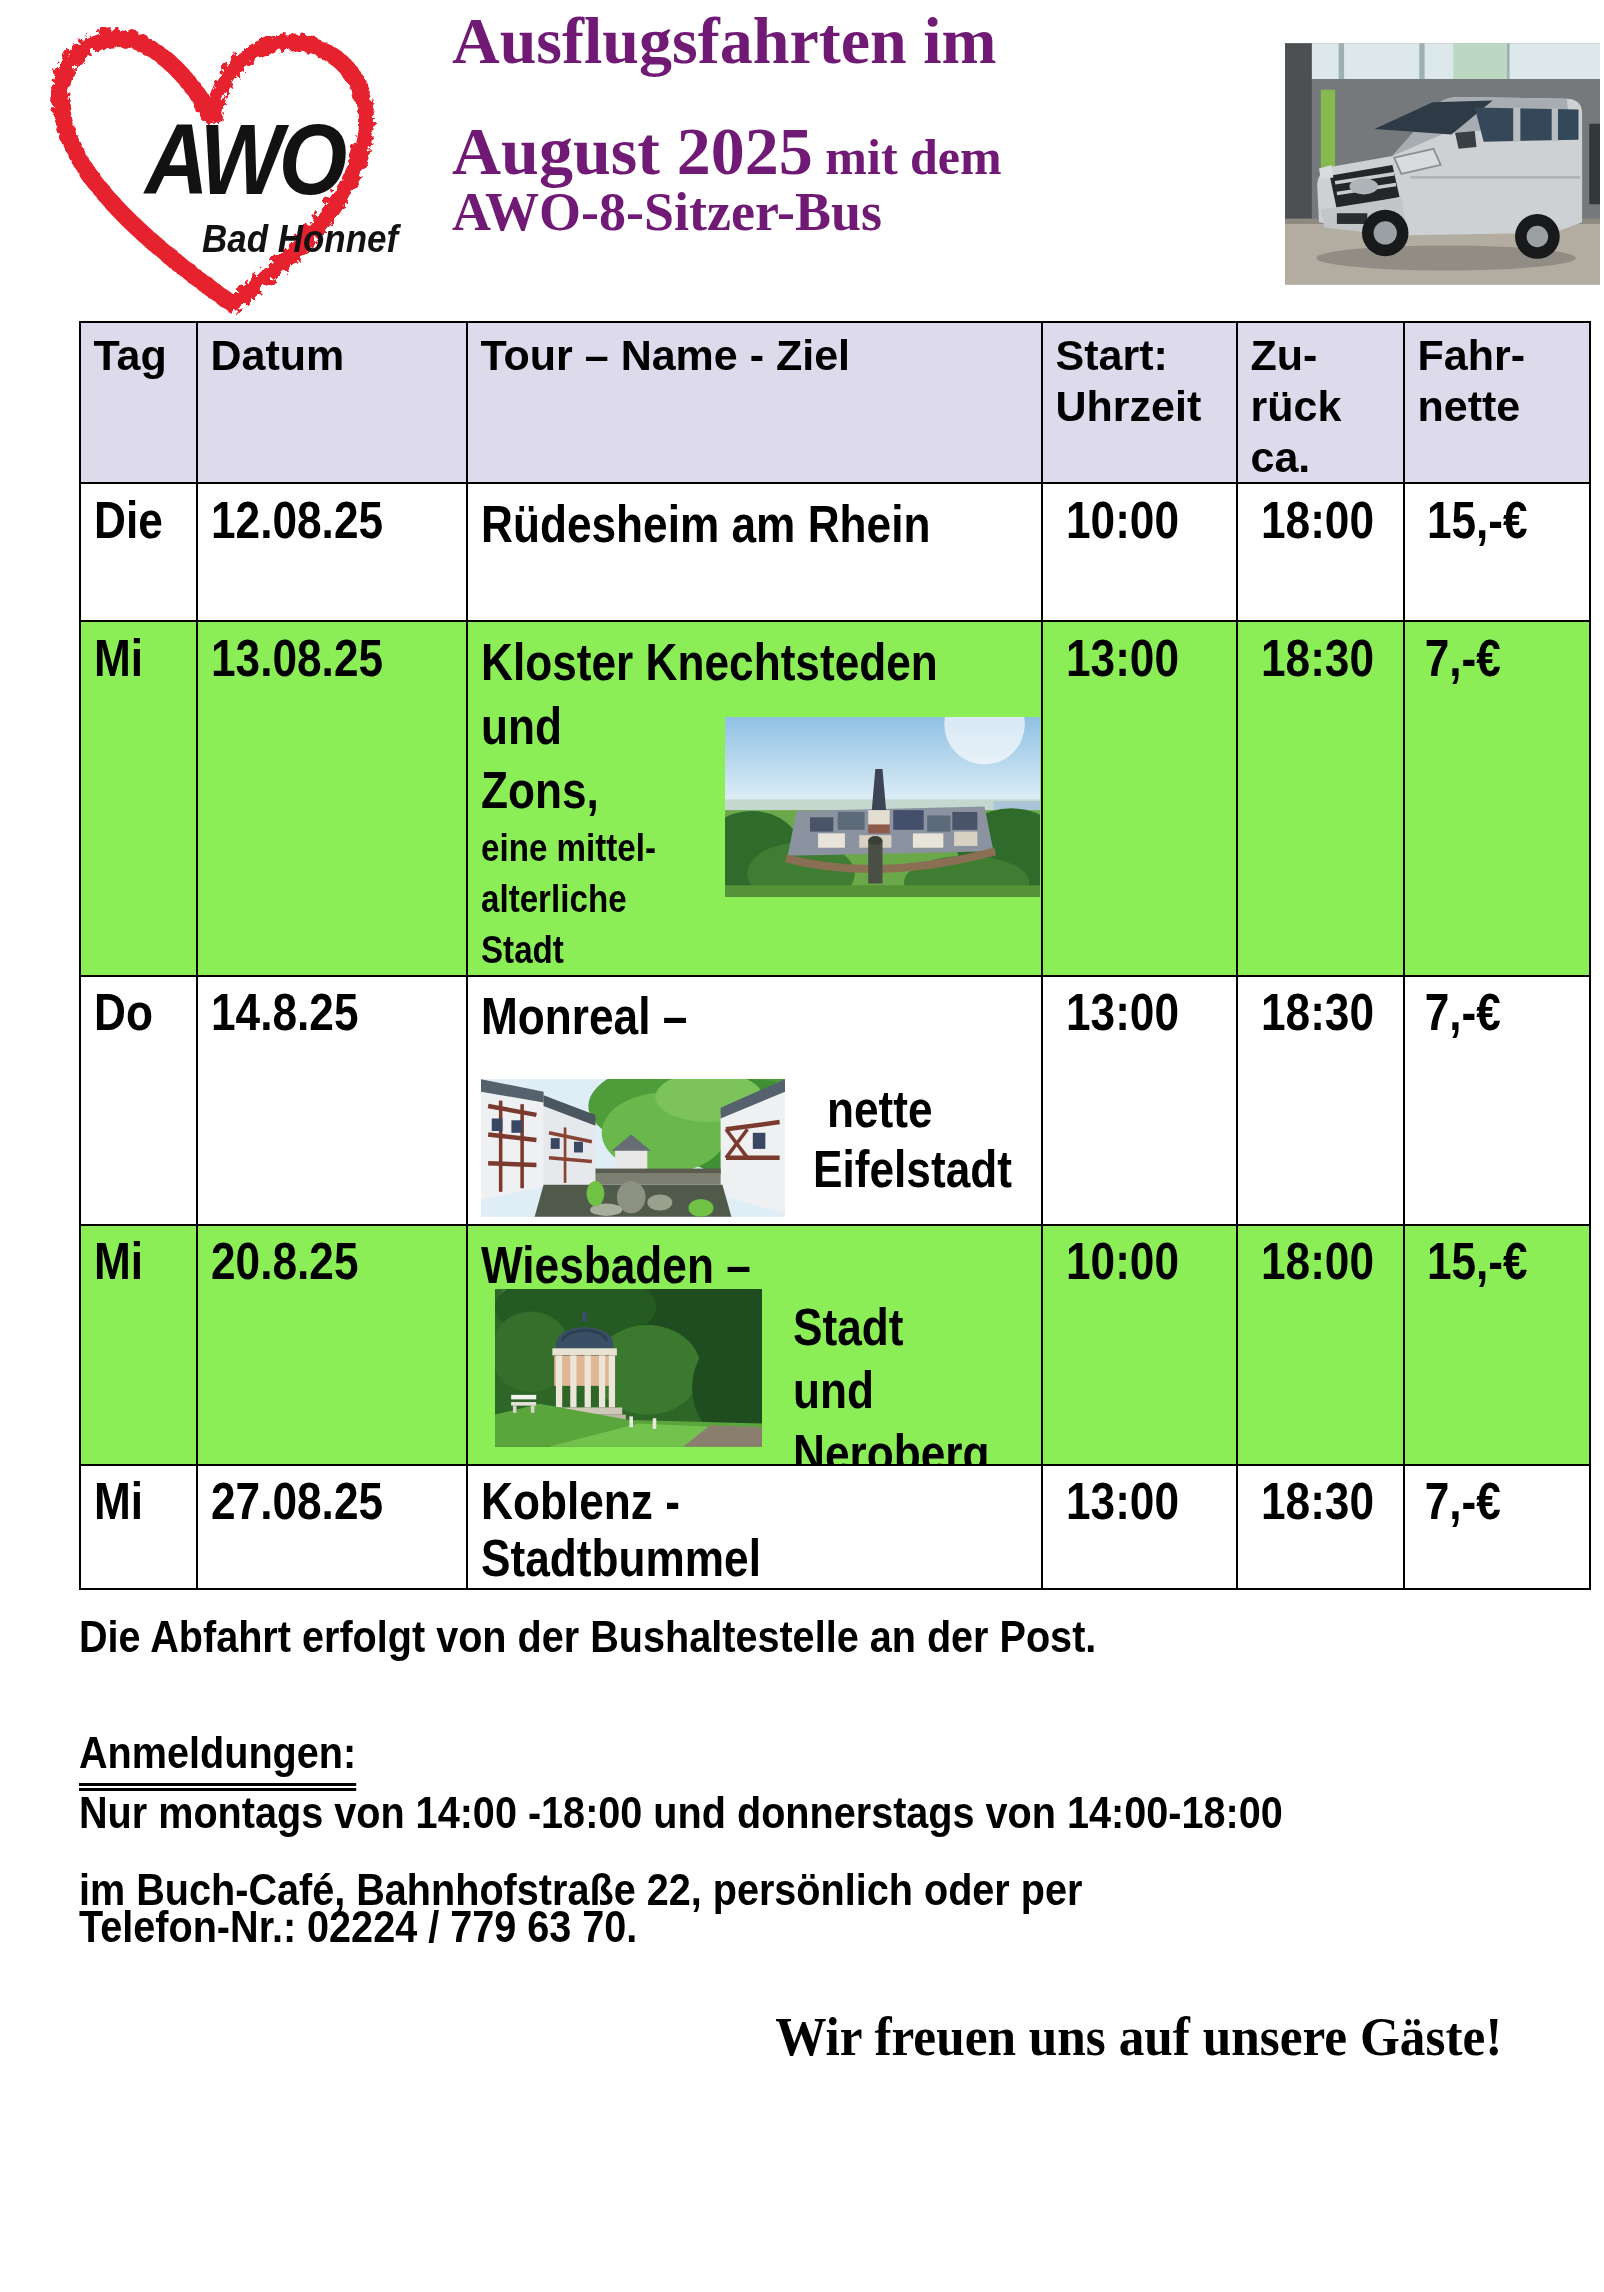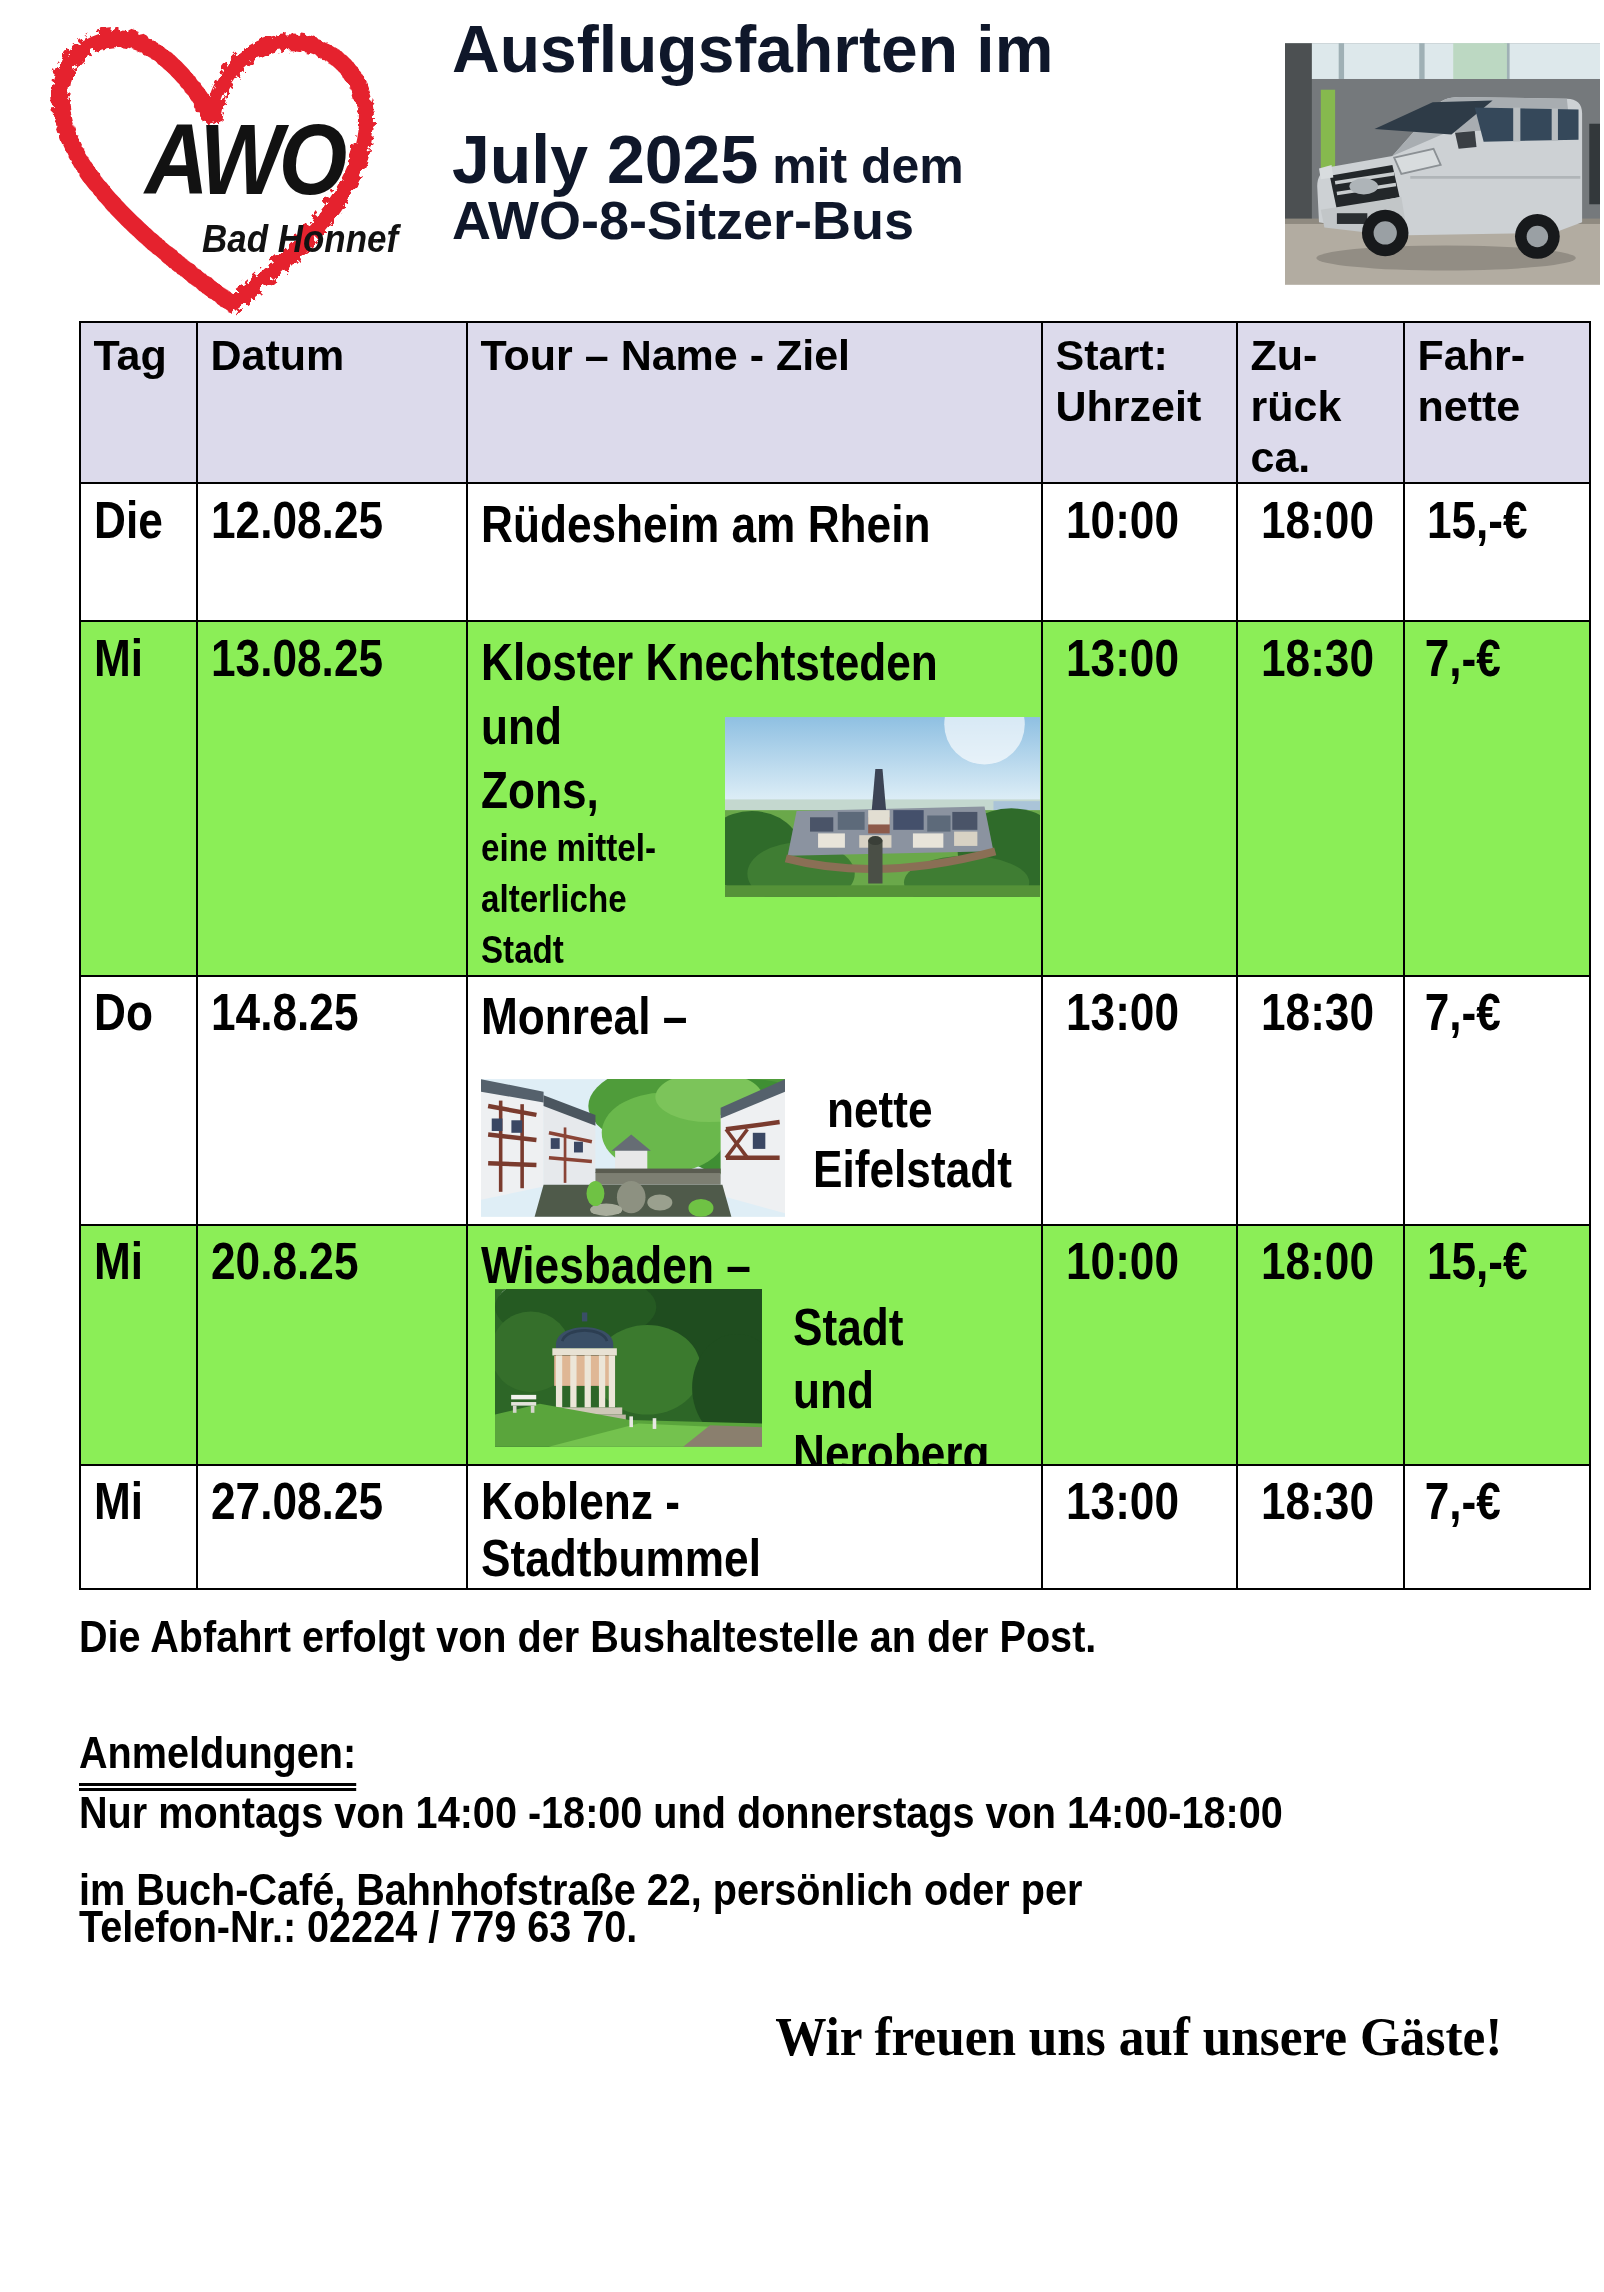--- a/index.html
+++ b/index.html
@@ -22,21 +22,21 @@
     font-style:italic;letter-spacing:-4.5px;color:#121212;transform:scaleX(.88);
     transform-origin:0 50%;line-height:1;
   }
   .logo-city{
     position:absolute;left:182px;top:213px;font-size:38px;font-weight:bold;
     font-style:italic;color:#121212;transform:scaleX(.92);transform-origin:0 50%;
     white-space:nowrap;
   }
 
   
-  .title{position:absolute;left:452px;top:16px;width:851px;color:#0f172a;}
+  .title{position:absolute;left:452px;top:8px;width:851px;color:#701a75;font-family:Liberation Serif, serif;}
   .title .t1{font-size:66px;font-weight:bold;line-height:1;white-space:nowrap;}
   .title .t2{margin-top:43px;line-height:1;white-space:nowrap;}
   .title .t2 .big{font-size:68px;font-weight:bold;}
   .title .t2 .small{font-size:50px;font-weight:bold;}
   .title .t3{font-size:54px;font-weight:bold;line-height:1;white-space:nowrap;}
 
   
   .bus-photo{position:absolute;left:1285px;top:43px;width:315px;height:242px;}
 
   
@@ -91,21 +91,21 @@
       </filter>
     </defs>
     <path d="M 235 332 C 140 265 46 185 42 104 C 39 50 90 20 134 41 C 168 57 198 95 212 126 C 215 86 246 42 292 39 C 347 36 390 80 383 138 C 374 207 312 274 235 332 Z" fill="none" stroke="#e5202e" stroke-width="19" stroke-linecap="round" filter="url(#rough)"></path>
   </svg>
   <div class="logo-awo">AWO</div>
   <div class="logo-city">Bad Honnef</div>
 </div>
 
 <div class="title">
   <div class="t1">Ausflugsfahrten im</div>
-  <div class="t2"><span class="big">July 2025</span><span class="small"> mit dem</span></div>
+  <div class="t2"><span class="big">August 2025</span><span class="small"> mit dem</span></div>
   <div class="t3">AWO-8-Sitzer-Bus</div>
 </div>
 
 <svg class="bus-photo" viewBox="0 0 352 270">
   <rect x="0" y="0" width="352" height="200" fill="#75797c"></rect>
   <rect x="0" y="0" width="352" height="40" fill="#dde8eb"></rect>
   <rect x="60" y="0" width="6" height="40" fill="#9fb0b5"></rect>
   <rect x="150" y="0" width="6" height="40" fill="#9fb0b5"></rect>
   <rect x="245" y="0" width="6" height="40" fill="#9fb0b5"></rect>
   <rect x="188" y="0" width="60" height="40" fill="#bcd8c2"></rect>

